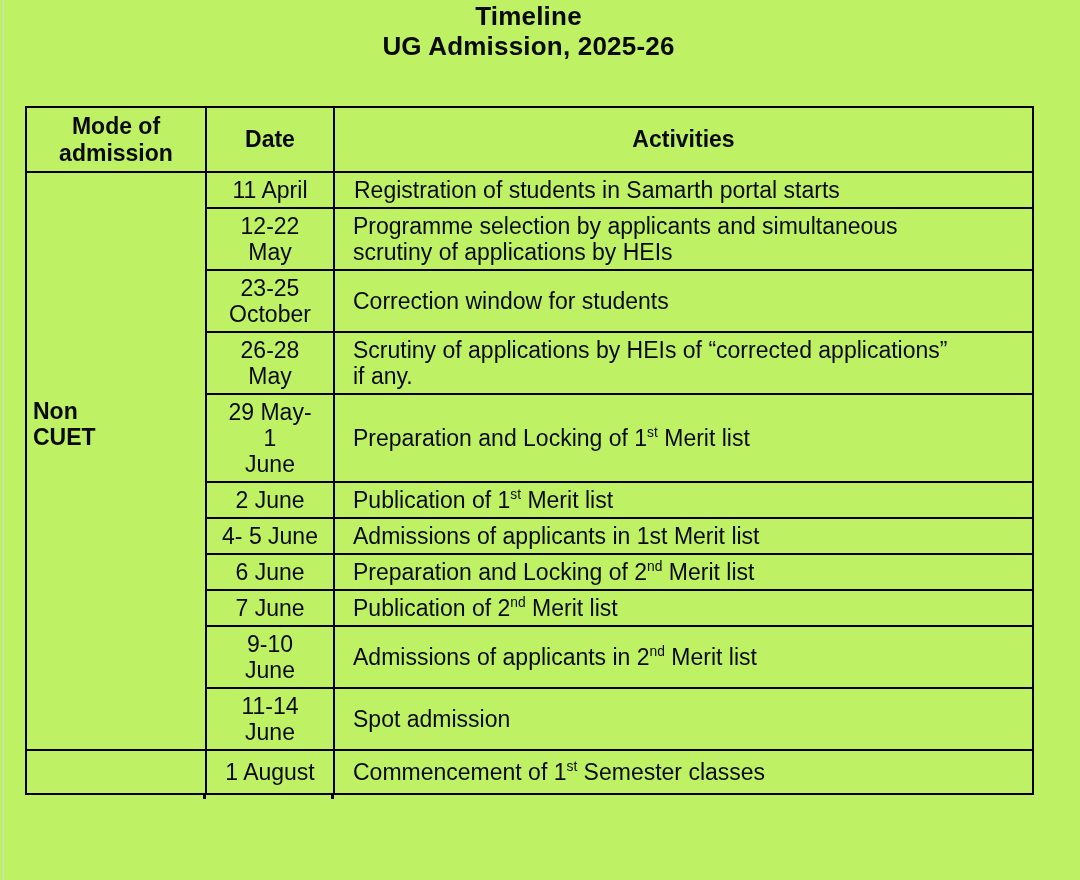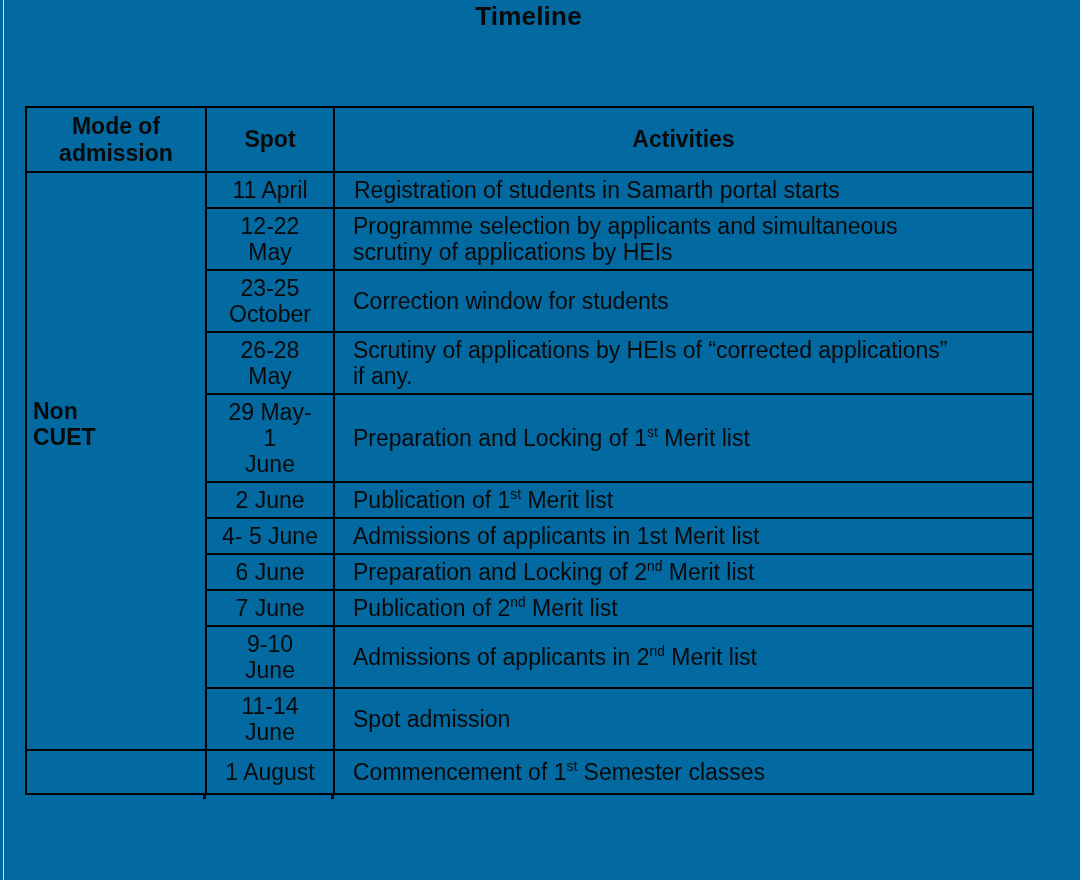--- a/index.html
+++ b/index.html
@@ -11,21 +11,21 @@
     width: 1080px;
     height: 880px;
     overflow: hidden;
     font-family: "Liberation Sans", "DejaVu Sans", sans-serif;
     color: #0a0a0a;
   }
   .page {
     position: relative;
     width: 1080px;
     height: 880px;
-    background: #0369a1;
+    background: #bef264;
   }
   .edge-line {
     position: absolute;
     left: 3px;
     top: 0;
     width: 1px;
     height: 880px;
     background: #d8d8d8;
   }
   .title-block {
@@ -103,33 +103,34 @@
   .stub-2 { left: 306px; }
 </style>
 </head>
 <body>
 
 <div class="page">
   <div class="edge-line"></div>
 
   <div class="title-block">
     <div>Timeline</div>
+    <div>UG Admission, 2025-26</div>
   </div>
 
   <div class="table-wrap">
     <table class="timeline">
       <colgroup>
         <col style="width:180px">
         <col style="width:128px">
         <col style="width:699px">
       </colgroup>
       <thead>
         <tr id="header-row">
             <th>Mode of<br>admission</th>
-            <th>Spot</th>
+            <th>Date</th>
             <th>Activities</th>
           </tr>
       </thead>
       <tbody id="table-body">
           <tr>
             <td class="mode-cell" rowspan="11">Non<br>CUET</td>
             <td class="date-cell">11 April</td>
             <td class="activity-cell indent">Registration of students in Samarth portal starts</td>
           </tr>
           <tr>

